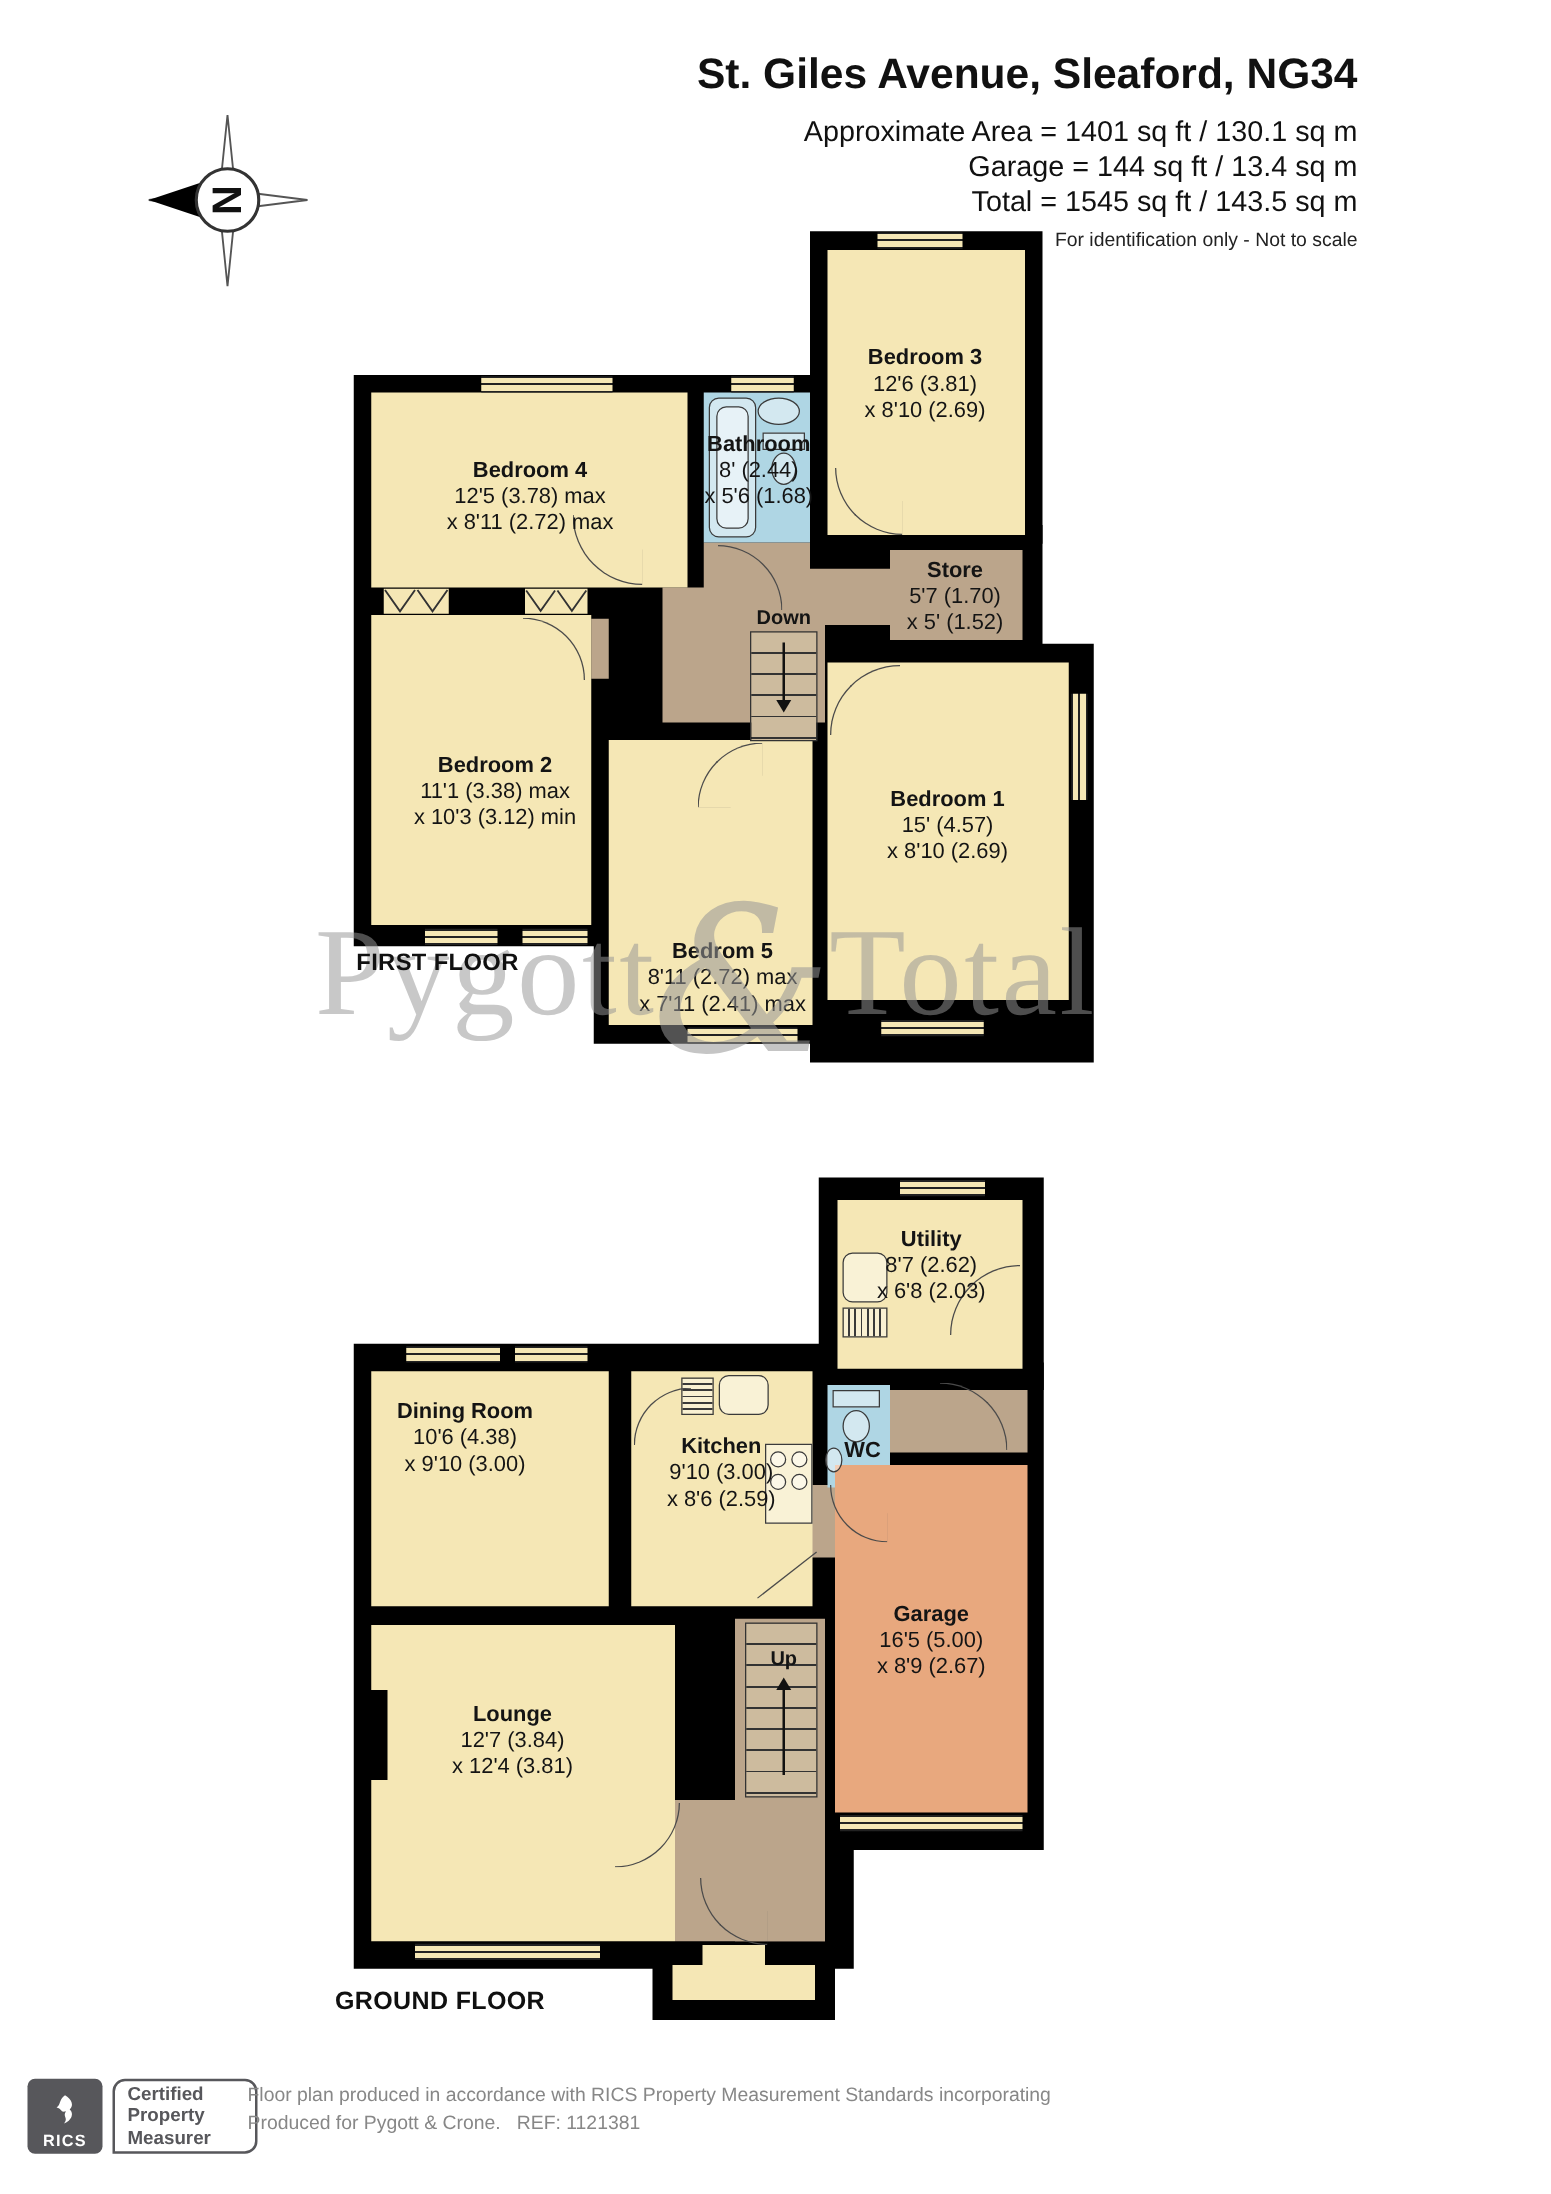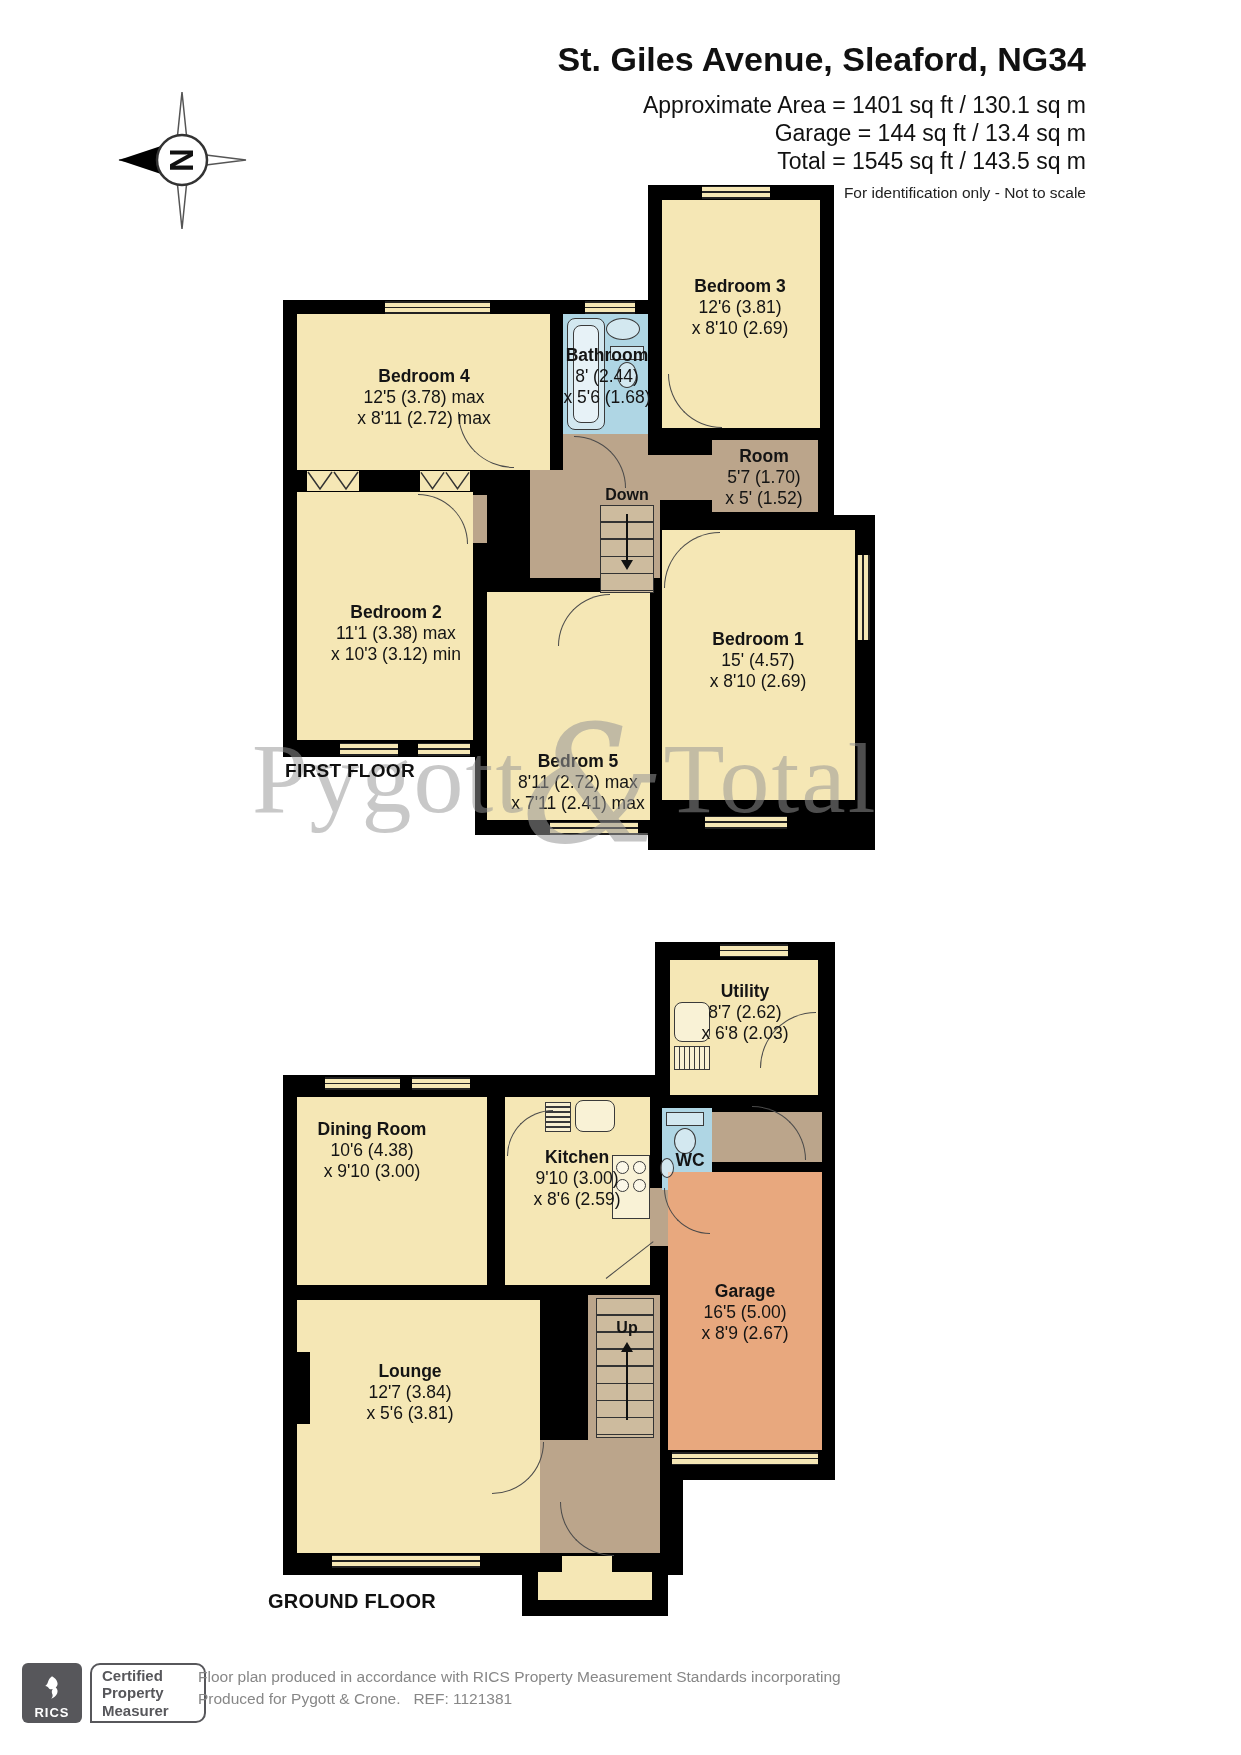--- a/index.html
+++ b/index.html
@@ -146,21 +146,21 @@
     <div class="nm">Bathroom</div>
     <div>8' (2.44)</div>
     <div>x 5'6 (1.68)</div>
   </div>
   <div class="rl" style="left:740px;top:307px;">
     <div class="nm">Bedroom 3</div>
     <div>12'6 (3.81)</div>
     <div>x 8'10 (2.69)</div>
   </div>
   <div class="rl" style="left:764px;top:477px;">
-    <div class="nm">Room</div>
+    <div class="nm">Store</div>
     <div>5'7 (1.70)</div>
     <div>x 5' (1.52)</div>
   </div>
   <div class="rl" style="left:396px;top:633px;">
     <div class="nm">Bedroom 2</div>
     <div>11'1 (3.38) max</div>
     <div>x 10'3 (3.12) min</div>
   </div>
   <div class="rl" style="left:578px;top:782px;">
     <div class="nm">Bedrom 5</div>
@@ -244,21 +244,21 @@
     <div class="nm">Kitchen</div>
     <div>9'10 (3.00)</div>
     <div>x 8'6 (2.59)</div>
   </div>
   <div class="rl" style="left:690px;top:1160px;">
     <div class="nm">WC</div>
   </div>
   <div class="rl" style="left:410px;top:1392px;">
     <div class="nm">Lounge</div>
     <div>12'7 (3.84)</div>
-    <div>x 5'6 (3.81)</div>
+    <div>x 12'4 (3.81)</div>
   </div>
   <div class="rl" style="left:745px;top:1312px;">
     <div class="nm">Garage</div>
     <div>16'5 (5.00)</div>
     <div>x 8'9 (2.67)</div>
   </div>
   <div class="stl" style="left:627px;top:1328px;">Up</div>
   <div class="floorlbl" style="left:268px;top:1590px;font-size:20px;">GROUND FLOOR</div>
 
   <div class="footer-logo">

